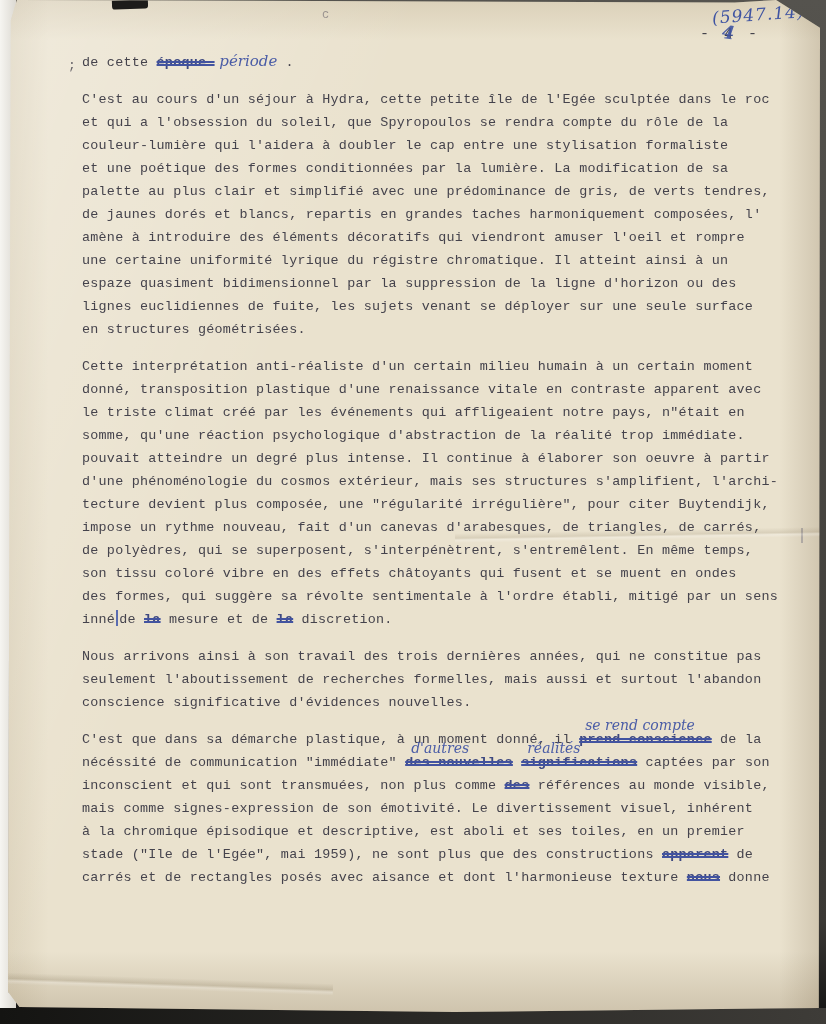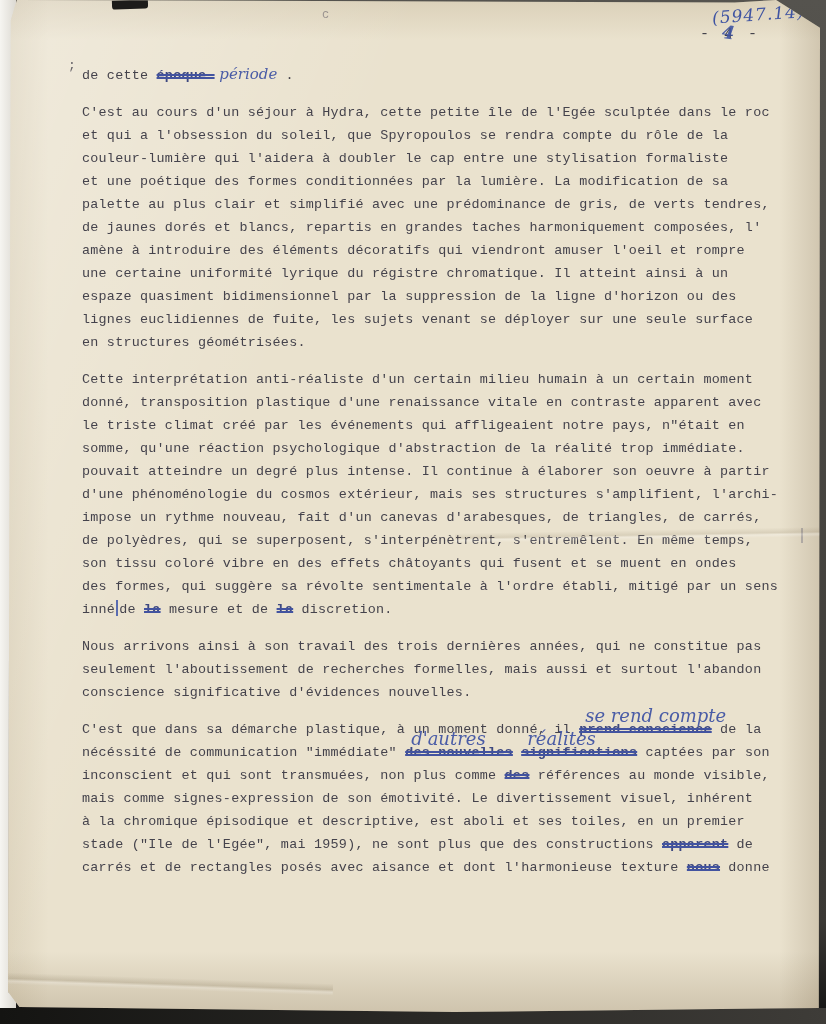--- a/index.html
+++ b/index.html
@@ -28,31 +28,31 @@
   .stray-left{position:absolute;left:60px;top:58px;font-size:13px;color:rgba(70,68,78,.8);}
   .ref{position:absolute;right:4px;top:4px;color:#3f54a2;
        font-family:"DejaVu Serif", serif;font-style:italic;font-size:17px;
        transform:rotate(-4deg);letter-spacing:1px;}
   .pagenum{position:absolute;left:692px;top:26px;font-size:15px;letter-spacing:3px;color:#45434c;}
   .ow{position:relative;display:inline-block;}
   .ow .ink{position:absolute;left:-2px;top:-4px;color:#3f54a2;
            font-family:"DejaVu Serif", serif;font-style:italic;font-weight:bold;
            font-size:18px;transform:rotate(8deg);opacity:.9;}
   .pen-tick{position:absolute;left:793px;top:528px;width:2px;height:15px;background:rgba(120,118,130,.45);}
-  .doc{position:absolute;left:74px;top:63px;right:14px;color:#45434c;
+  .doc{position:absolute;left:74px;top:50px;right:14px;color:#45434c;
        font-size:13.4px;line-height:23px;letter-spacing:.25px;}
   .para{margin:0 0 14px 0;}
   .line{white-space:pre;}
   .typed{}
   .struck{color:#3d4880;font-weight:bold;
           text-decoration:line-through double #4253a0;text-decoration-thickness:2px;}
   .hand{color:#4a5ca6;font-family:"DejaVu Serif", serif;font-style:italic;
         font-size:15px;letter-spacing:0;}
   .rel{position:relative;}
-  .above{position:absolute;left:6px;bottom:68%;font-size:18px;white-space:nowrap;}
+  .above{position:absolute;left:6px;bottom:68%;font-size:14px;white-space:nowrap;}
   .caret{display:inline-block;width:2px;height:16px;background:#5a6cb0;
          vertical-align:-3px;margin:0 1px;}
 </style>
 </head>
 <body>
 
 <div class="scene">
   <div class="bg-left"></div>
   <div class="bg-bottom"></div>
   <div class="paper">
@@ -78,20 +78,21 @@
           <div class="line"><span class="typed">lignes euclidiennes de fuite, les sujets venant se déployer sur une seule surface</span></div>
           <div class="line"><span class="typed">en structures géométrisées.</span></div>
         </div>
         <div class="para">
           <div class="line"><span class="typed">Cette interprétation anti-réaliste d'un certain milieu humain à un certain moment</span></div>
           <div class="line"><span class="typed">donné, transposition plastique d'une renaissance vitale en contraste apparent avec</span></div>
           <div class="line"><span class="typed">le triste climat créé par les événements qui affligeaient notre pays, n"était en</span></div>
           <div class="line"><span class="typed">somme, qu'une réaction psychologique d'abstraction de la réalité trop immédiate.</span></div>
           <div class="line"><span class="typed">pouvait atteindre un degré plus intense. Il continue à élaborer son oeuvre à partir</span></div>
           <div class="line"><span class="typed">d'une phénoménologie du cosmos extérieur, mais ses structures s'amplifient, l'archi-</span></div>
+          <div class="line"><span class="typed">tecture devient plus composée, une "régularité irrégulière", pour citer Buytendijk,</span></div>
           <div class="line"><span class="typed">impose un rythme nouveau, fait d'un canevas d'arabesques, de triangles, de carrés,</span></div>
           <div class="line"><span class="typed">de polyèdres, qui se superposent, s'interpénètrent, s'entremêlent. En même temps,</span></div>
           <div class="line"><span class="typed">son tissu coloré vibre en des effets châtoyants qui fusent et se muent en ondes</span></div>
           <div class="line"><span class="typed">des formes, qui suggère sa révolte sentimentale à l'ordre établi, mitigé par un sens</span></div>
           <div class="line"><span class="typed">inné</span><span class="caret"></span><span class="typed">de </span><span class="struck">la</span><span class="typed"> mesure et de </span><span class="struck">la</span><span class="typed"> discretion.</span></div>
         </div>
         <div class="para">
           <div class="line"><span class="typed">Nous arrivons ainsi à son travail des trois dernières années, qui ne constitue pas</span></div>
           <div class="line"><span class="typed">seulement l'aboutissement de recherches formelles, mais aussi et surtout l'abandon</span></div>
           <div class="line"><span class="typed">conscience significative d'évidences nouvelles.</span></div>

